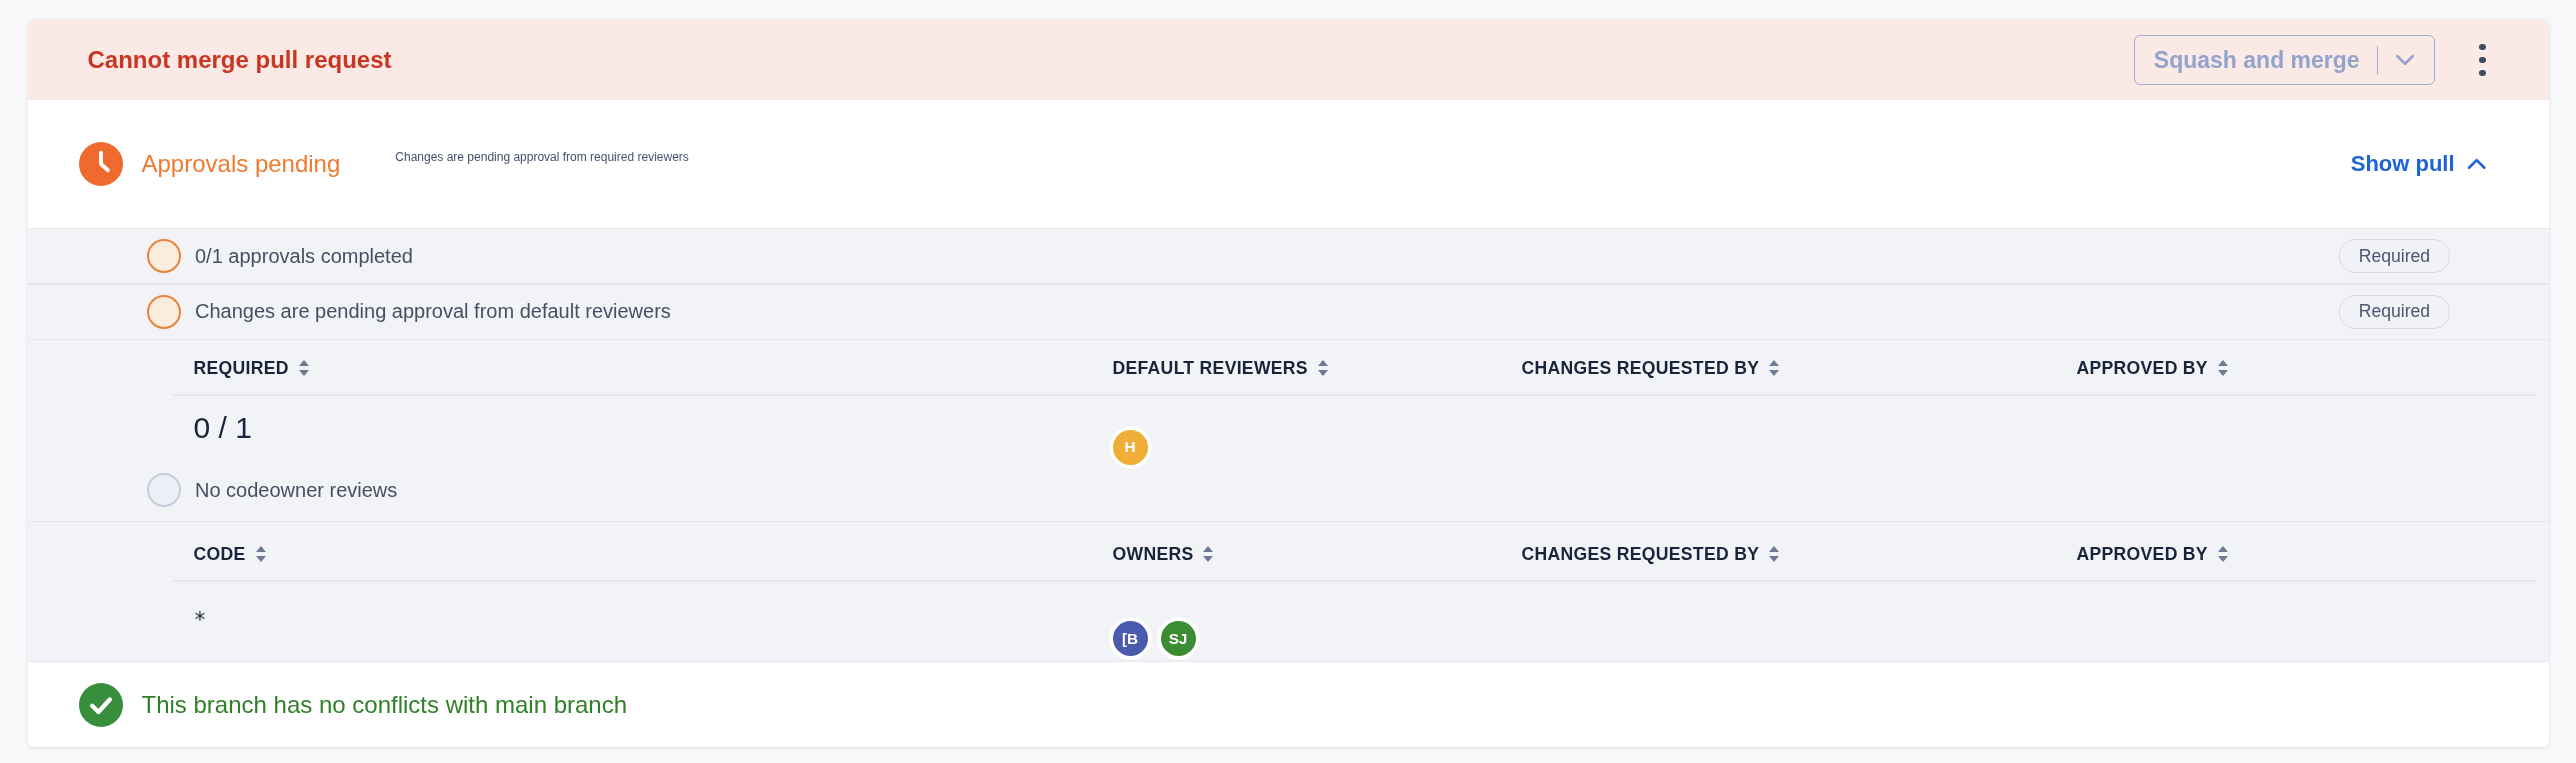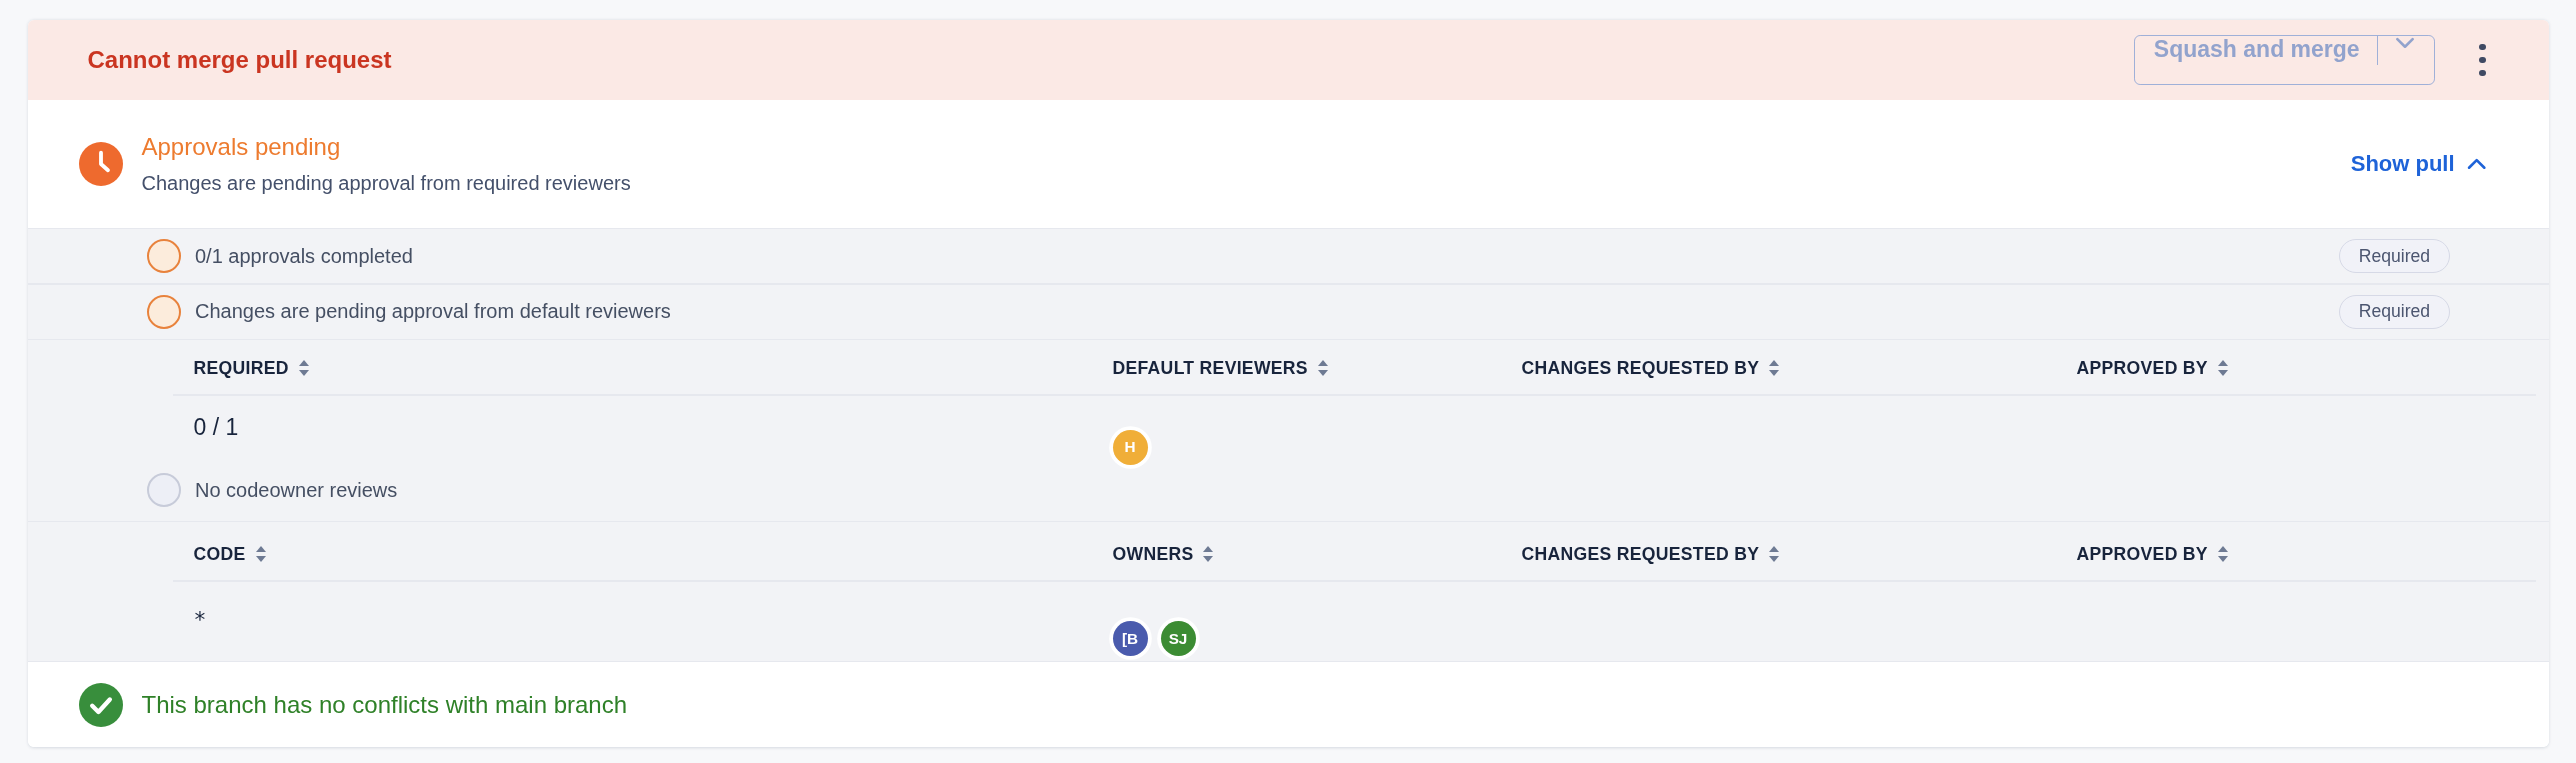--- a/index.html
+++ b/index.html
@@ -16,33 +16,33 @@
   *{box-sizing:border-box;margin:0;padding:0;}
   html,body{width:2576px;height:763px;overflow:hidden;}
   body{background:var(--page-bg);font-family:"Liberation Sans",sans-serif;}
   .card{margin:20px 27.5px 0;height:727px;background:var(--card-bg);border-radius:6.1px;
         box-shadow:0 0.8px 3.1px rgba(23,43,77,.14);display:flex;flex-direction:column;overflow:hidden;}
   
   .banner{height:80px;flex:0 0 80px;background:var(--banner-bg);display:flex;align-items:center;
           padding:0 49px 0 60px;}
   .banner-title{color:var(--red);font-size:24px;font-weight:700;}
   .spacer{flex:1;}
-  .merge-btn{display:flex;height:50px;border:1.5px solid var(--btn-border);
+  .merge-btn{display:flex;align-items:center;height:50px;border:1.5px solid var(--btn-border);
              border-radius:6.1px;padding:0 18.4px;background:transparent;cursor:pointer;}
   .merge-btn-label{color:var(--btn-text);font-size:23px;font-weight:700;}
   .btn-divider{width:1.5px;height:29px;background:var(--btn-border);margin:0 17px;}
   .kebab{margin-left:31px;width:34px;height:50px;display:flex;flex-direction:column;
          align-items:center;justify-content:center;gap:6.1px;cursor:pointer;background:none;border:none;}
   .kebab i{width:6.9px;height:6.9px;border-radius:50%;background:var(--kebab);display:block;}
   
   .status-row{height:129px;flex:0 0 129px;background:var(--card-bg);display:flex;align-items:center;
               padding:0 61px 0 51px;border-bottom:1.5px solid var(--divider);}
-  .status-texts{margin-left:19px;display:flex;flex-direction:column;gap:11px;}
+  .status-texts{margin-left:19px;display:flex;flex-direction:row;gap:11px;}
   .status-title{color:var(--orange-text);font-size:24px;font-weight:500;}
-  .status-sub{color:var(--text-subtle);font-size:20px;}
+  .status-sub{color:var(--text-subtle);font-size:12px;margin-left:44px;}
   .show-less{margin-left:auto;color:var(--blue);font-weight:700;font-size:22px;display:flex;
              align-items:center;gap:11.5px;cursor:pointer;background:none;border:none;}
   
   .gray{background:var(--gray-bg);flex:1;display:flex;flex-direction:column;}
   .sep{height:1.5px;flex:0 0 1.5px;background:var(--divider);}
   .check-row{height:54px;flex:0 0 54px;display:flex;align-items:center;padding:0 99px 0 119px;}
   .check-row.tall{height:61px;flex:0 0 61px;}
   .circle{width:34px;height:34px;border-radius:50%;flex:0 0 34px;}
   .circle.orange{border:2.3px solid var(--circle-orange-border);background:var(--circle-orange-fill);}
   .circle.gray-c{border:2.3px solid var(--circle-gray-border);background:var(--circle-gray-fill);}
@@ -53,21 +53,21 @@
   
   .thead{height:54px;flex:0 0 54px;display:flex;align-items:flex-end;padding:0 12.2px 15.3px 166px;}
   .thead.t2{height:58px;flex:0 0 58px;}
   .th{display:flex;align-items:center;gap:10px;font-size:17.6px;font-weight:700;
       color:var(--text-dark);letter-spacing:0.3px;}
   .c1{width:919px;}.c2{width:409px;margin-top:39px;}.c3{width:555px;}.c4{flex:1;}
   .thead-line{height:1.5px;flex:0 0 1.5px;background:var(--divider);margin:0 12.2px 0 145px;}
   .trow{height:64px;flex:0 0 64px;display:flex;align-items:center;padding:0 12.2px 0 166px;}
   .trow.t2{height:75px;flex:0 0 75px;}
   .cell{display:flex;align-items:center;}
-  .count-val{font-size:23px;color:var(--text-dark);}
+  .count-val{font-size:30px;color:var(--text-dark);}
   .code-val{font-size:21.4px;color:var(--text-dark);font-family:"DejaVu Sans Mono",monospace;}
   .sort{display:flex;flex-direction:column;align-items:center;gap:3.8px;background:none;border:none;cursor:pointer;}
   .sort .up{width:0;height:0;border-left:5.4px solid transparent;border-right:5.4px solid transparent;
             border-bottom:6.9px solid var(--sort-icon);}
   .sort .down{width:0;height:0;border-left:5.4px solid transparent;border-right:5.4px solid transparent;
               border-top:6.9px solid var(--sort-icon);}
   .avatar{width:35px;height:35px;border-radius:50%;color:#fff;font-weight:700;font-size:15.3px;
           display:flex;align-items:center;justify-content:center;box-shadow:0 0 0 3.8px #fff;cursor:pointer;}
   .avatar.yellow{background:var(--avatar-yellow);}
   .avatar.indigo{background:var(--avatar-indigo);}

